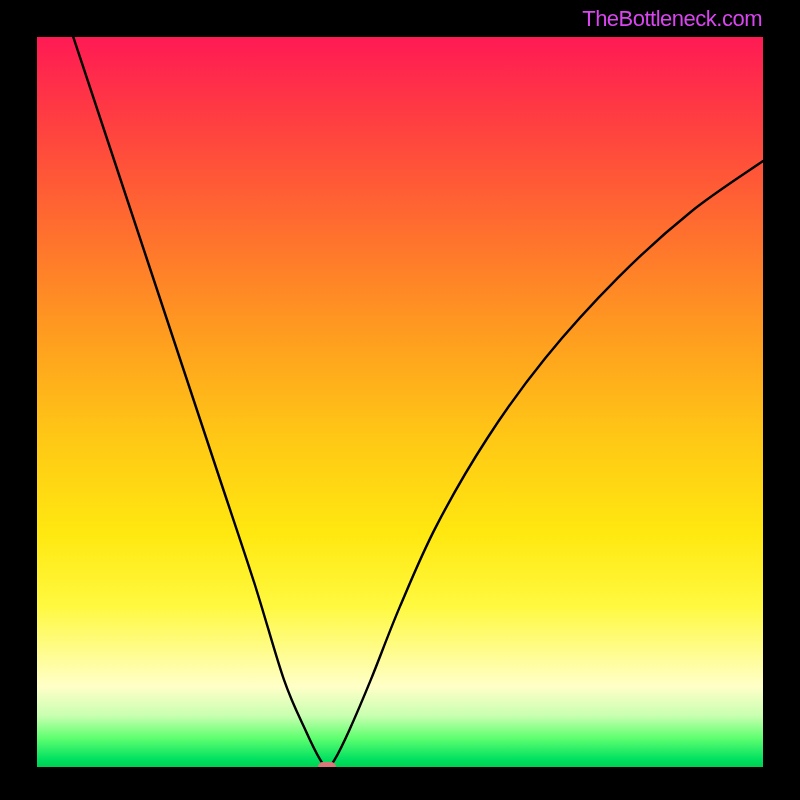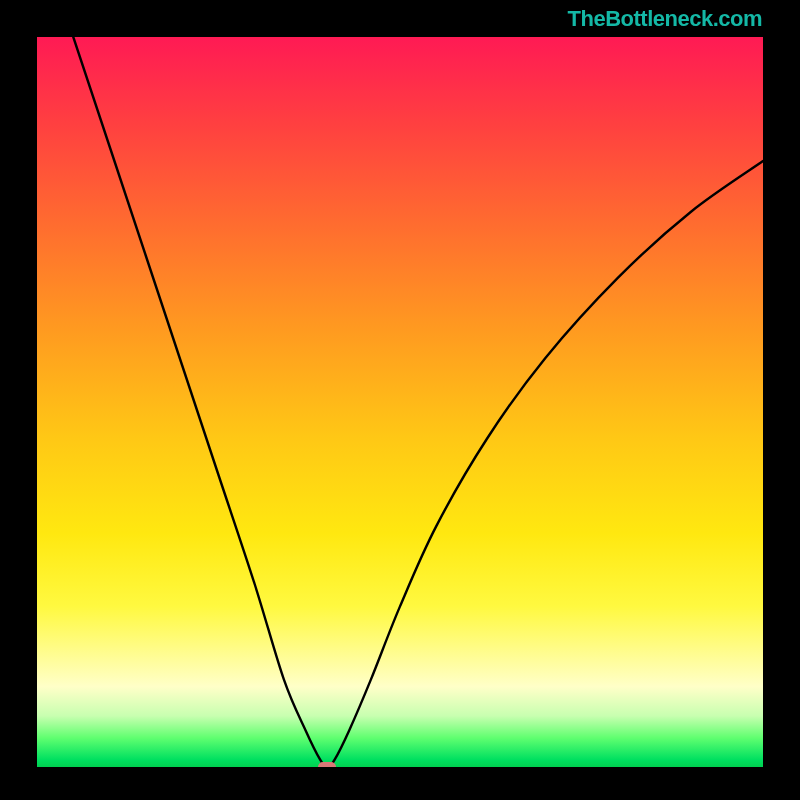--- a/index.html
+++ b/index.html
@@ -49,22 +49,22 @@
   .marker {
     position: absolute;
     background: #d87878;
     border-radius: 5px;
   }
   .watermark {
     position: absolute;
     top: 6px;
     right: 38px;
     font-size: 22px;
-    font-weight: 700;
-    color: #14b8a6;
+    font-weight: 400;
+    color: #d946ef;
     letter-spacing: -0.5px;
     z-index: 10;
   }
 </style>
 </head>
 <body>
 
 <div class="frame">
   <div class="watermark">TheBottleneck.com</div>
   <div class="plot-area">

